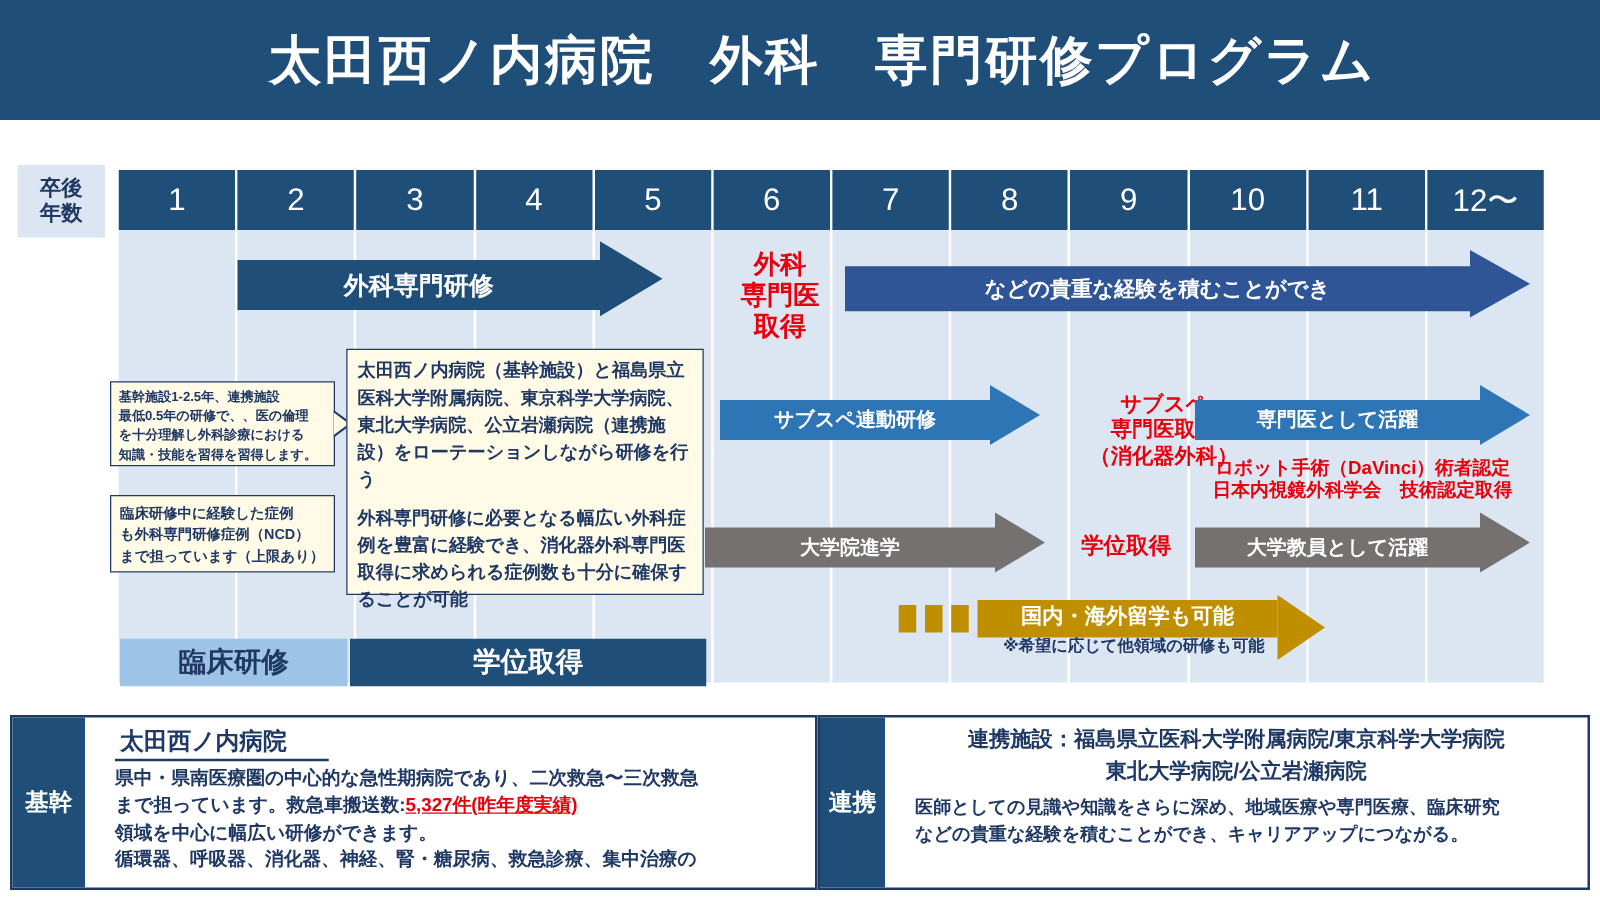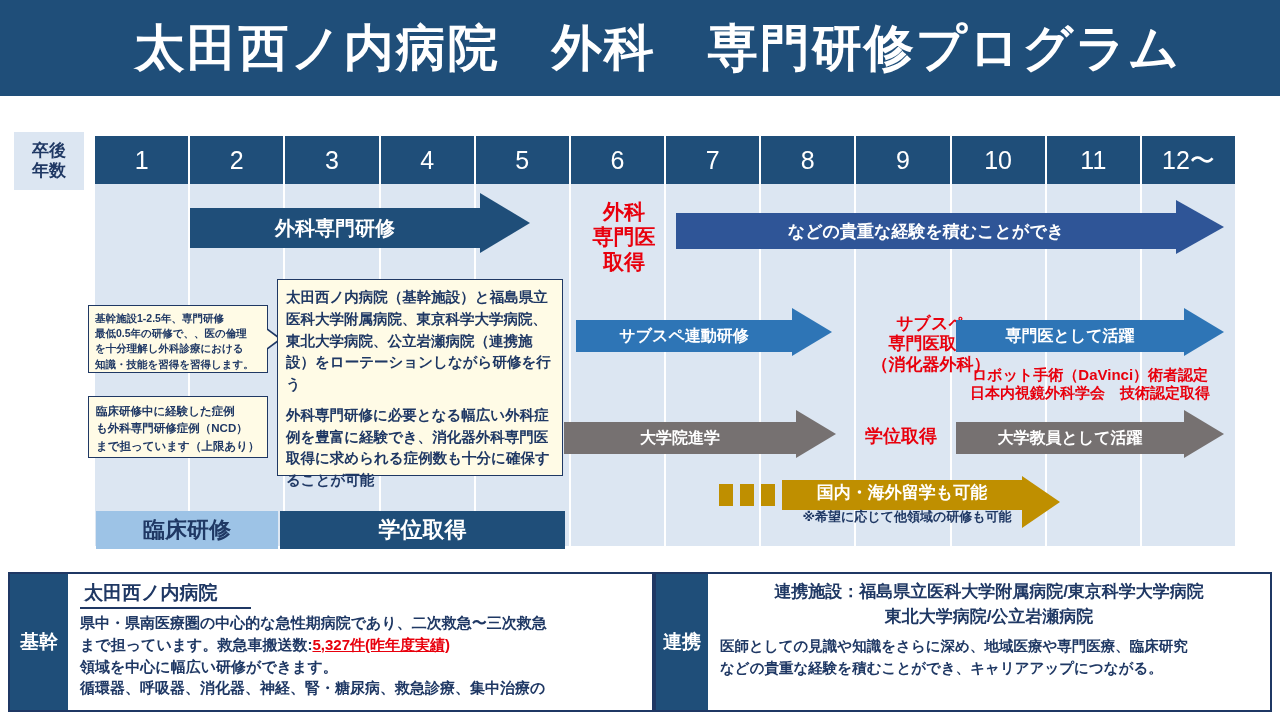--- a/index.html
+++ b/index.html
@@ -9,21 +9,21 @@
     -webkit-font-smoothing:antialiased;
   }
   .page{position:relative;width:1280px;height:720px;}
 
   
   .title-bar{
     position:absolute;left:0;top:0;width:1280px;height:96px;
     background:#1f4e79;display:flex;align-items:center;justify-content:center;
   }
   .title-bar .title{
-    color:#ffffff;font-size:50px;font-weight:bold;letter-spacing:2px;
+    color:#ffffff;font-size:42px;font-weight:bold;letter-spacing:2px;
     white-space:pre;
     margin-left:36px;
   }
 
   
   .diagram{position:absolute;left:0;top:96px;width:1280px;height:470px;background:#ffffff;}
 
   
   .grad-label{
     position:absolute;left:14px;top:36px;width:70px;height:58px;
@@ -103,21 +103,21 @@
 
   
   .bottom{position:absolute;left:8px;top:572px;width:1264px;height:140px;display:flex;gap:0;}
   .panel{
     display:flex;border:2px solid #1f3864;box-sizing:border-box;background:#ffffff;
   }
   .panel-tag{
     flex:0 0 auto;background:#1f4e79;color:#ffffff;font-weight:bold;font-size:19px;
     display:flex;align-items:center;justify-content:center;box-sizing:border-box;
   }
-  .panel-body{flex:1 1 auto;padding:6px 12px;box-sizing:border-box;color:#1f3864;}
+  .panel-body{flex:1 1 auto;padding:6px 24px;box-sizing:border-box;color:#1f3864;}
   .panel-head{
     font-size:19px;font-weight:bold;color:#1f3864;
     border-bottom:2.5px solid #1f3864;display:inline-block;
     padding:0 34px 1px 4px;margin-bottom:3px;
   }
   .panel-line{font-size:15px;font-weight:bold;line-height:1.45;color:#1f3864;white-space:nowrap;}
   .panel-line .hl{color:#e8000d;text-decoration:underline;}
   .panel-center{text-align:center;}
   .panel-sub{font-size:14.5px;font-weight:bold;line-height:1.5;color:#1f3864;white-space:nowrap;}
   .spacer-h{height:7px;}
@@ -178,21 +178,21 @@
       <div>専門医</div>
       <div>取得</div>
     </div>
 
     <div class="arrow" style="left:676px;top:117px;width:548px;height:36px;">
       <div class="arrow-body" style="background:#2f5597;width:500px;font-size:17px;">などの貴重な経験を積むことができ</div>
       <div class="arrow-head" style="border-width:27px 0 27px 48px;border-color:transparent transparent transparent #2f5597;margin-top:-9px;"></div>
     </div>
 
     <div class="callout" style="left:88px;top:209px;width:180px;height:68px;padding:5px 6px;font-size:10.5px;line-height:1.45;">
-      <div>基幹施設1-2.5年、専門研修</div>
+      <div>基幹施設1-2.5年、連携施設</div>
       <div>最低0.5年の研修で、、医の倫理</div>
       <div>を十分理解し外科診療における</div>
       <div>知識・技能を習得を習得します。</div>
       <span class="ptr">
           <i></i>
         </span>
     </div>
 
     <div class="callout" style="left:88px;top:300px;width:180px;height:62px;padding:6px 7px;font-size:11.5px;line-height:1.5;">
       <div>臨床研修中に経験した症例</div>

